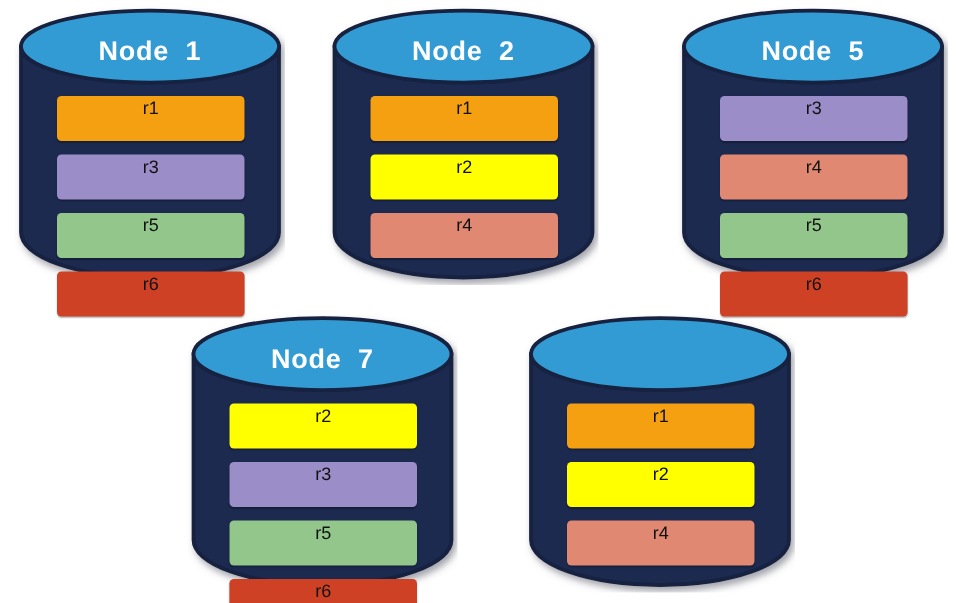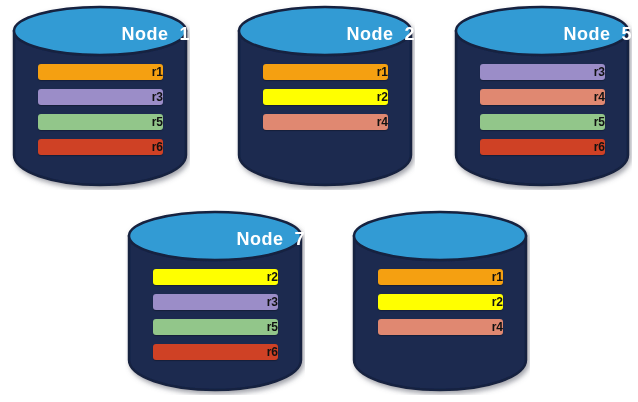--- a/index.html
+++ b/index.html
@@ -34,45 +34,45 @@
     width: 180px;
     height: 185px;
     display: block;
   }
 
   .node-title {
     position: absolute;
     left: 0;
     top: 18px;
     width: 180px;
-    text-align: right;
+    text-align: center;
     color: #ffffff;
     font-size: 18px;
     font-weight: bold;
     letter-spacing: 0.5px;
     line-height: 22px;
     white-space: pre;
     pointer-events: none;
   }
 
   
   .items {
     position: absolute;
     left: 28px;
     top: 59px;
     width: 125px;
   }
   .item-bar {
     position: relative;
-    height: 16px;
+    height: 30px;
     margin-bottom: 9px;
     border-radius: 3px;
-    text-align: right;
+    text-align: center;
     font-size: 12px;
-    font-weight: bold;
+    font-weight: normal;
     color: #111111;
     line-height: 17px;
     box-shadow: 0 1px 1px rgba(0,0,0,0.28);
   }
   .item-bar:last-child { margin-bottom: 0; }
 </style>
 </head>
 <body>
 
 <div id="diagram">
@@ -89,21 +89,21 @@
         </g>
       </svg>
       <div class="node-title">Node  1</div>
       <div class="items">
         <div class="item-bar" style="background: rgb(245, 160, 17);">r1</div>
         <div class="item-bar" style="background: rgb(155, 141, 200);">r3</div>
         <div class="item-bar" style="background: rgb(146, 198, 138);">r5</div>
         <div class="item-bar" style="background: rgb(207, 65, 37);">r6</div>
       </div>
     </div>
-    <div class="node" style="left: 235px; top: 5px;">
+    <div class="node" style="left: 219px; top: 5px;">
       <svg class="cyl-svg" viewBox="0 0 180 185">
         <defs>
           <filter id="sh1" x="-20%" y="-20%" width="150%" height="150%">
             <feDropShadow dx="2" dy="3" stdDeviation="2.5" flood-color="#555a66" flood-opacity="0.55"></feDropShadow>
           </filter>
         </defs>
         <g filter="url(#sh1)">
           <path d="M 4,26 L 4,150 A 86,30 0 0 0 176,150 L 176,26 Z" fill="#1B2950" stroke="#16213F" stroke-width="2.5"></path>
           <ellipse cx="90" cy="26" rx="86" ry="24" fill="#339BD4" stroke="#16213F" stroke-width="2.5"></ellipse>
         </g>

